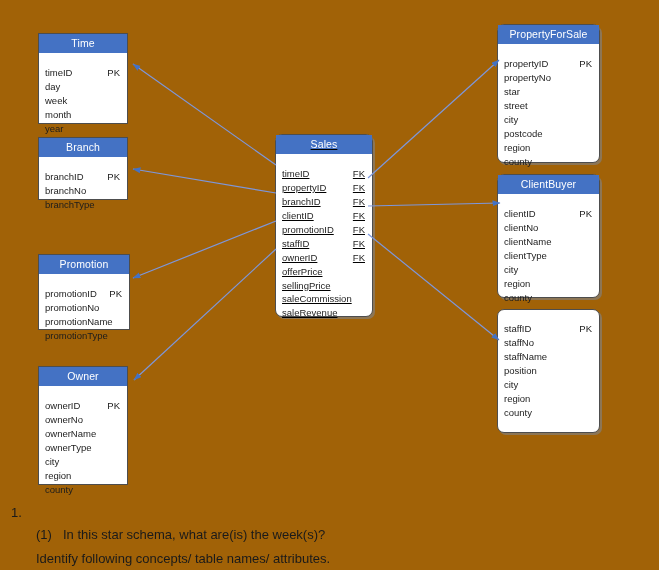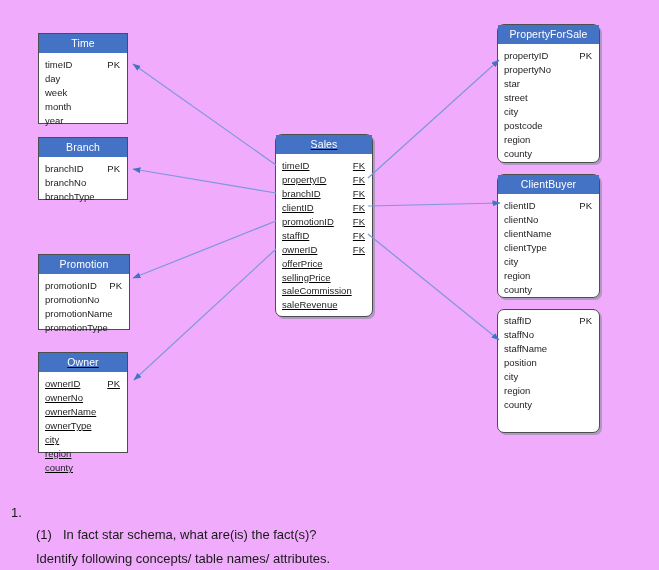--- a/index.html
+++ b/index.html
@@ -1,30 +1,30 @@
 <!DOCTYPE html>
 <html><head>
 <meta charset="utf-8">
 <style>
   html,body{margin:0;padding:0;background:#fff;}
   .canvas{
-    position:relative;width:659px;height:570px;background:#f0abfc;
+    position:relative;width:659px;height:570px;background:#a16207;
     font-family:"Liberation Sans",sans-serif;overflow:hidden;
   }
   .tbl{
     position:absolute;border:1px solid #4d4d4d;background:#fff;
     box-sizing:border-box;
   }
   .tbl.shadow{box-shadow:2px 2px 0 rgba(125,135,150,0.55);border-radius:7px;}
   .hdr{
     height:19px;line-height:19px;background:#4472c4;color:#ffffff;
     text-align:center;font-size:10.5px;border-bottom:1px solid #ffffff;
     letter-spacing:.1px;
   }
-  .tbody{padding:4px 7px 0 6px;}
+  .tbody{padding:12px 7px 0 6px;}
   .row{
     display:flex;justify-content:space-between;align-items:center;
     height:13.9px;font-size:9.5px;color:#1c1c1c;white-space:nowrap;
   }
   .row .tag{margin-left:4px;}
   .lines{position:absolute;left:0;top:0;pointer-events:none;}
   .footer-item{position:absolute;font-size:13px;color:#1a1a1a;white-space:nowrap;}
 </style>
 </head>
 <body>
@@ -78,21 +78,21 @@
             <span>promotionNo</span>
           </div>
           <div class="row">
             <span>promotionName</span>
           </div>
           <div class="row">
             <span>promotionType</span>
           </div>
         </div>
       </div>
-      <div class="tbl" style="left: 38px; top: 352px; width: 90px; height: 101px; text-decoration: underline;">
+      <div class="tbl" style="left: 38px; top: 366px; width: 90px; height: 119px;">
         <div class="hdr">Owner</div>
         <div class="tbody">
           <div class="row">
             <span>ownerID</span>
             <span class="tag">PK</span>
           </div>
           <div class="row">
             <span>ownerNo</span>
           </div>
           <div class="row">
@@ -253,14 +253,14 @@
         <line x1="276" y1="221" x2="133" y2="278" stroke="#7d97dc" stroke-width="1.2" marker-end="url(#arr)"></line>
         <line x1="276" y1="249" x2="134" y2="380" stroke="#7d97dc" stroke-width="1.2" marker-end="url(#arr)"></line>
         <line x1="368" y1="178" x2="499" y2="60" stroke="#7d97dc" stroke-width="1.2" marker-end="url(#arr)"></line>
         <line x1="368" y1="206" x2="500" y2="203" stroke="#7d97dc" stroke-width="1.2" marker-end="url(#arr)"></line>
         <line x1="368" y1="234" x2="499" y2="340" stroke="#7d97dc" stroke-width="1.2" marker-end="url(#arr)"></line>
       </svg>
     </div>
   <div class="footer-item" style="left:11px;top:505px;">1.</div>
   <div class="footer-item" style="left:36px;top:505px;margin-top:46px;">Identify following concepts/ table names/ attributes.</div>
   <div class="footer-item" style="left:36px;top:527px;">(1)</div>
-  <div class="footer-item" style="left:63px;top:527px;">In fact star schema, what are(is) the fact(s)?</div>
+  <div class="footer-item" style="left:63px;top:527px;">In this star schema, what are(is) the week(s)?</div>
 </div>
 
 </body></html>

